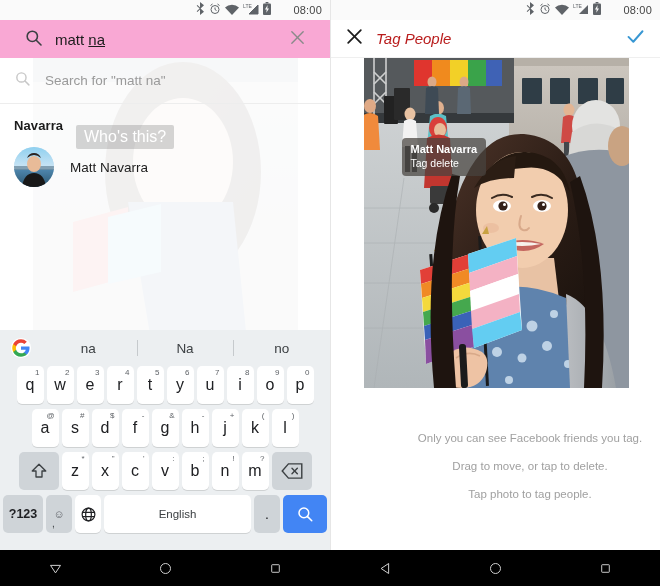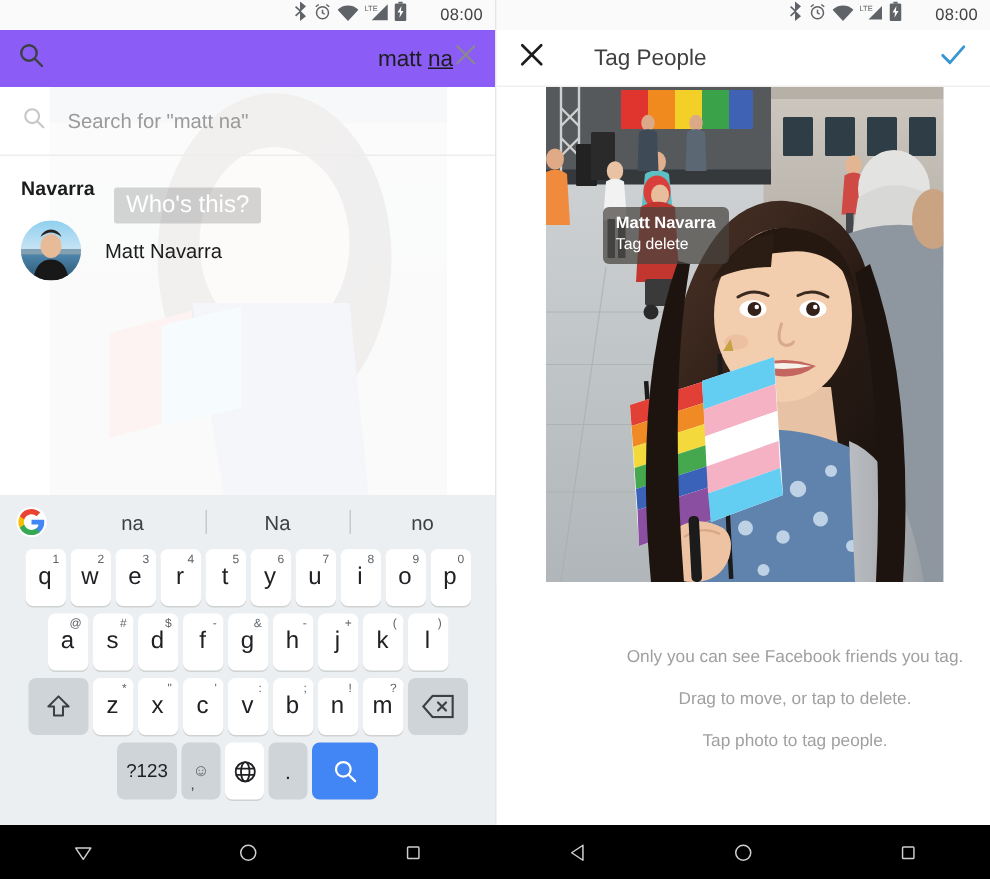--- a/index.html
+++ b/index.html
@@ -25,23 +25,22 @@
   }
   .statusbar .sb-icon { display: block; }
   .statusbar .sb-time {
     font-size: 11px; color: #444; letter-spacing: .2px;
     margin-left: 18px; font-family: "Liberation Sans", sans-serif;
   }
 
   
   .search-header {
     position: absolute; top: 20px; left: 0; width: 100%; height: 38px;
-    background: #8b5cf6; display: flex; align-items: center; padding: 0 11px;
+    background: #f9a8d4; display: flex; align-items: center; padding: 0 24px;
     z-index: 6;
-    text-align: right;
   }
   .search-header .mag { flex: 0 0 auto; margin-right: 12px; }
   .search-text {
     flex: 1 1 auto; font-size: 15px; color: #1c1c1c;
     white-space: nowrap; overflow: hidden;
   }
   .search-text .composing { text-decoration: underline; }
   .close-x { flex: 0 0 auto; cursor: pointer; }
 
   
@@ -108,37 +107,37 @@
     background: #fff; border-radius: 5px; height: 38px; width: 27px;
     display: flex; align-items: center; justify-content: center;
     position: relative; box-shadow: 0 1px 0 rgba(0,0,0,.12);
     font-size: 16px; color: #202124;
   }
   .key .sup {
     position: absolute; top: 2px; right: 4px; font-size: 8px; color: #5f6368;
   }
   .key.fn { background: #cfd4d8; box-shadow: none; }
   .key.wide { width: 40px; }
-  .key.num { width: 40px; font-size: 12.5px; }
+  .key.num { width: 40px; font-size: 12.5px; font-weight: bold; }
   .key.comma { width: 26px; }
   .key.globe { width: 26px; }
   .key.space { flex: 1 1 auto; font-size: 11.5px; color: #3c4043; }
   .key.dot { width: 26px; background: #cfd4d8; box-shadow: none; font-size: 14px; }
   .key.enter { width: 44px; background: #4285f4; box-shadow: none; }
   .key .emo { font-size: 11px; line-height: 1; color: #5f6368; }
   .key .emo-sub { position: absolute; bottom: 4px; left: 6px; font-size: 10px; color: #3c4043; }
 
   
   .tag-header {
     position: absolute; top: 20px; left: 0; width: 100%; height: 38px;
     background: #fff; display: flex; align-items: center; padding: 0 14px;
     border-bottom: 1px solid #efefef;
   }
   .tag-header .title {
-    font-size: 15px; color: #404040; margin-left: 32px; flex: 1 1 auto;
+    font-size: 15px; color: #b91c1c; margin-left: 12px; flex: 1 1 auto; font-style: italic;
   }
   
   .photo-area {
     position: absolute; top: 58px; left: 0; width: 330px; height: 332px;
     background: #fff; display: flex; justify-content: center;
   }
   .photo-frame {
     position: relative; width: 265px; height: 330px; overflow: hidden; background: #bcc3c8;
   }
   .tag-chip {
@@ -432,20 +431,23 @@
           <span class="emo">☺</span>
           <span class="emo-sub">,</span>
         </span>
         <span class="key globe">
           <svg width="17" height="17" viewBox="0 0 24 24" fill="none" stroke="#202124" stroke-width="1.7">
             <circle cx="12" cy="12" r="9"></circle>
             <ellipse cx="12" cy="12" rx="4" ry="9"></ellipse>
             <line x1="3" y1="9" x2="21" y2="9"></line>
               <line x1="3" y1="15" x2="21" y2="15"></line>
           </svg>
+        </span>
+        <span class="key space">
+          <span>English</span>
         </span>
         <span class="key dot">
           <span>.</span>
         </span>
         <span class="key enter">
           <svg width="18" height="18" viewBox="0 0 24 24" fill="none" stroke="#ffffff" stroke-width="2">
             <circle cx="10.5" cy="10.5" r="6.5"></circle>
               <line x1="15.5" y1="15.5" x2="21" y2="21" stroke-linecap="round"></line>
           </svg>
         </span>

